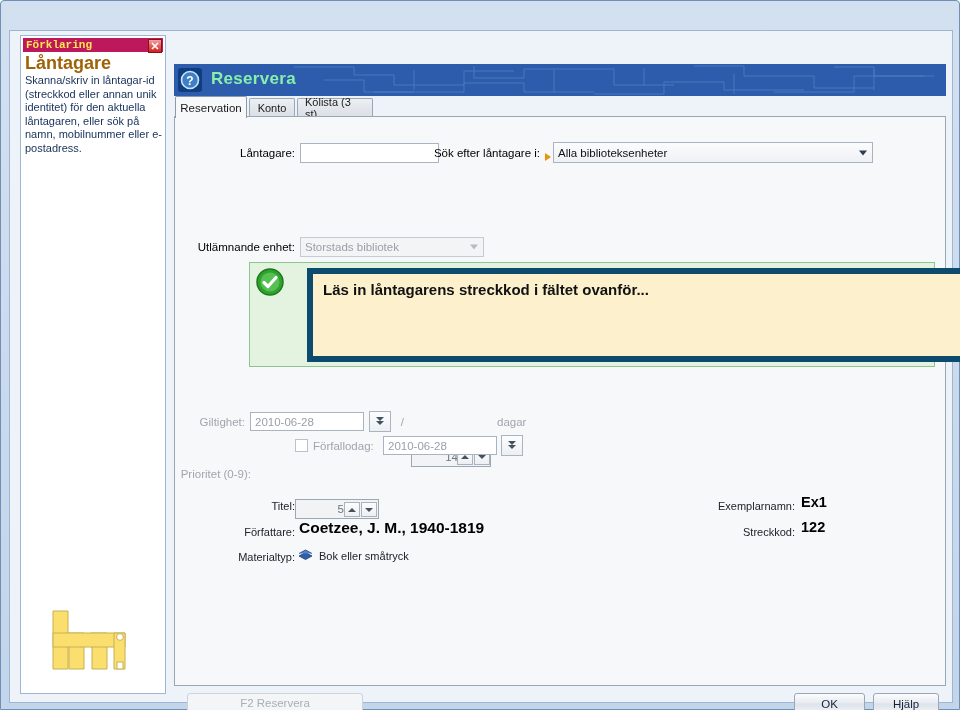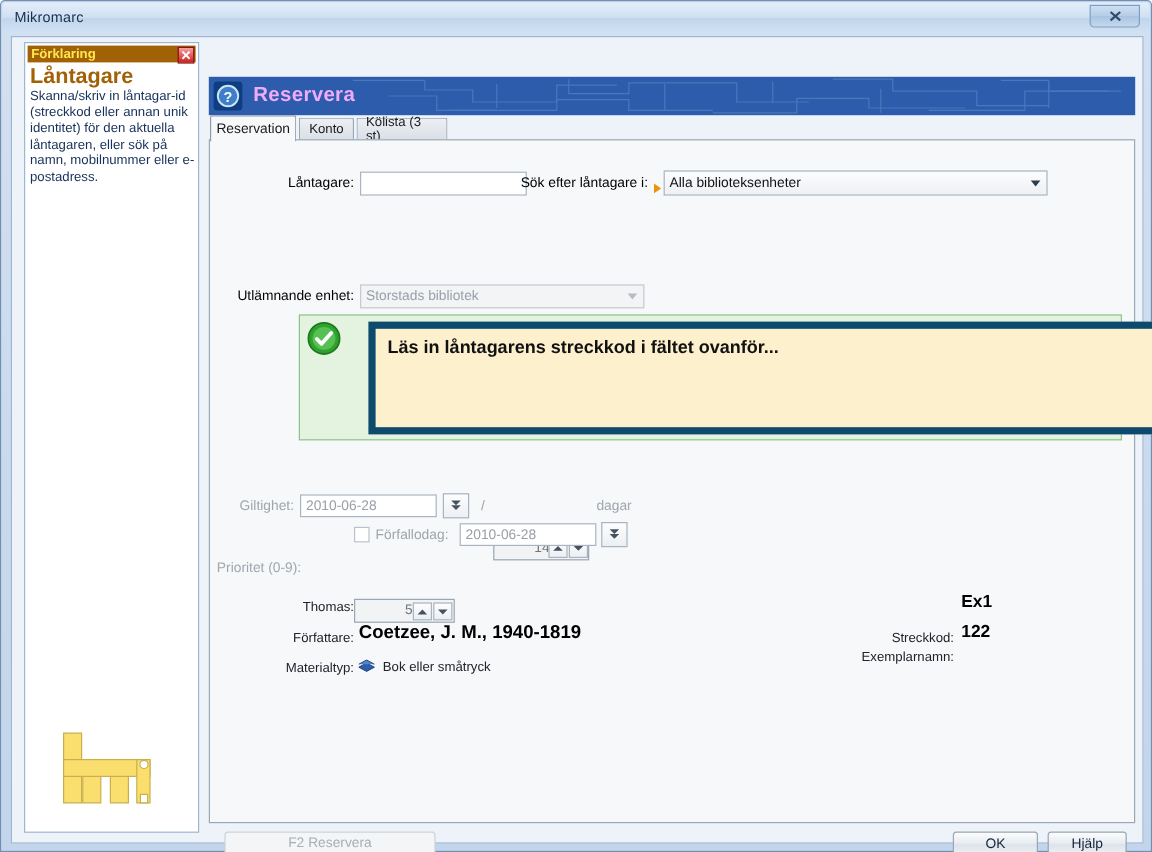--- a/index.html
+++ b/index.html
@@ -59,22 +59,22 @@
     position: absolute;
     left: 10px; top: 4px;
     width: 146px; height: 659px;
     box-sizing: border-box;
     background: #ffffff;
     border: 1px solid #9cb6d4;
   }
   #help-header {
     position: absolute; left: 2px; top: 2px;
     width: 140px; height: 14px;
-    background: #a16207;
-    display: flex; align-items: center;
+    background: #be185d;
+    display: flex; align-items: center; font-family: Liberation Mono, monospace;
   }
   #help-header-title {
     color: #ffe84d; font-weight: bold; font-size: 11px;
     padding-left: 3px; line-height: 14px;
   }
   #help-close {
     position: absolute; right: 1px; top: 1px;
     width: 12px; height: 12px;
     background: linear-gradient(180deg,#f3a0a0,#cf2020);
     border: 1px solid #8c1010;
@@ -122,21 +122,21 @@
   }
   #banner-icon {
     position: absolute; left: 4px; top: 4px;
     width: 24px; height: 24px;
     border-radius: 3px;
     background: #0d3f80;
     display: flex; align-items: center; justify-content: center;
   }
   #banner-title {
     position: absolute; left: 37px; top: 5px;
-    color: #f0abfc; font-size: 17px; font-weight: bold;
+    color: #86efac; font-size: 17px; font-weight: bold;
     letter-spacing: .3px;
   }
 
   
   #tabstrip {
     position: absolute; left: 0; top: 61px;
     width: 772px; height: 21px;
   }
   .tab {
     position: absolute; top: 2px;
@@ -336,28 +336,20 @@
     background: #f3f5f7;
     border-color: #ccd3da;
     cursor: default;
   }
 </style>
 </head>
 <body>
 
 <div id="window">
 
-  <div id="titlebar">
-    <div id="title-text">Mikromarc</div>
-    <div id="close-btn">
-      <svg width="11" height="9" viewBox="0 0 11 9">
-        <path d="M1.5 1 L9.5 8 M9.5 1 L1.5 8" stroke="#2c4a6b" stroke-width="1.8" fill="none"></path>
-      </svg>
-    </div>
-  </div>
 
   <div id="client">
 
     <div id="helppanel">
       <div id="help-header">
         <span id="help-header-title">Förklaring</span>
         <div id="help-close">
           <svg width="8" height="8" viewBox="0 0 8 8">
             <path d="M1 1 L7 7 M7 1 L1 7" stroke="#ffffff" stroke-width="1.6" fill="none"></path>
           </svg>
@@ -434,21 +426,21 @@
         <div class="txtbox" style="left:125px; top:26px; width:139px; height:20px;"></div>
 
         <div class="lbl" style="left:250px; top:30px; width:115px;">Sök efter låntagare i:</div>
         <div class="orange-marker" style="left:370px; top:36px;"></div>
         <div class="combo" style="left:378px; top:25px; width:320px; height:21px;">
           <span>Alla biblioteksenheter</span>
           <span class="arrow"></span>
         </div>
 
         <div class="lbl" style="left:5px; top:124px; width:115px;">Utlämnande enhet:</div>
-        <div class="combo disabled" style="left:125px; top:120px; width:237px; height:20px;">
+        <div class="combo disabled" style="left:125px; top:120px; width:184px; height:20px;">
           <span>Storstads bibliotek</span>
           <span class="arrow"></span>
         </div>
 
         <div id="msgbox-outer">
           <svg id="msgbox-icon" viewBox="0 0 30 30">
             <circle cx="15" cy="15" r="13" fill="#2fa12f" stroke="#1d7a1d" stroke-width="1.5"></circle>
             <circle cx="15" cy="15" r="9.5" fill="#56c152"></circle>
             <path d="M9 15.5 l4 4 l8 -9" stroke="#ffffff" stroke-width="3.2" fill="none" stroke-linecap="round" stroke-linejoin="round"></path>
           </svg>
@@ -486,33 +478,33 @@
         <div class="spinwrap" style="left:120px; top:347px; width:84px; height:20px;">
           <span class="val" style="right:34px;">5</span>
           <div class="minibtn" style="left:48px; top:2px; width:16px; height:15px;">
             <span class="chev up"></span>
           </div>
           <div class="minibtn" style="left:65px; top:2px; width:16px; height:15px;">
             <span class="chev"></span>
           </div>
         </div>
 
-        <div class="rec-lbl" style="left:35px; top:383px; width:85px;">Thomas:</div>
+        <div class="rec-lbl" style="left:35px; top:383px; width:85px;">Titel:</div>
 
         <div class="rec-lbl" style="left:25px; top:409px; width:95px;">Författare:</div>
         <div class="rec-val" style="left:124px; top:402px;">Coetzee, J. M., 1940-1819</div>
 
         <div class="rec-lbl" style="left:25px; top:434px; width:95px;">Materialtyp:</div>
         <svg id="mattype-icon" style="left:123px; top:431px;" width="15" height="13" viewBox="0 0 15 13">
           <path d="M1 8 L7.5 4.5 L14 8 L7.5 11.5 Z" fill="#2f5fa8" stroke="#1d3f75" stroke-width="0.8"></path>
           <path d="M1 5.5 L7.5 2 L14 5.5" fill="#4f86cf" stroke="#1d3f75" stroke-width="0.8"></path>
         </svg>
         <div id="mattype-text" style="left:144px; top:433px;">Bok eller småtryck</div>
 
-        <div class="rec-lbl" style="left:525px; top:383px; width:95px;margin-top:42px;">Exemplarnamn:</div>
+        <div class="rec-lbl" style="left:525px; top:383px; width:95px;">Exemplarnamn:</div>
         <div class="rec-val sm" style="left:626px; top:377px;">Ex1</div>
 
         <div class="rec-lbl" style="left:545px; top:409px; width:75px;">Streckkod:</div>
         <div class="rec-val sm" style="left:626px; top:402px;">122</div>
 
       </div>
 
       <div class="btn disabled" style="left:13px; top:658px; width:176px; height:20px;">
         <span>F2 Reservera</span>
       </div>

